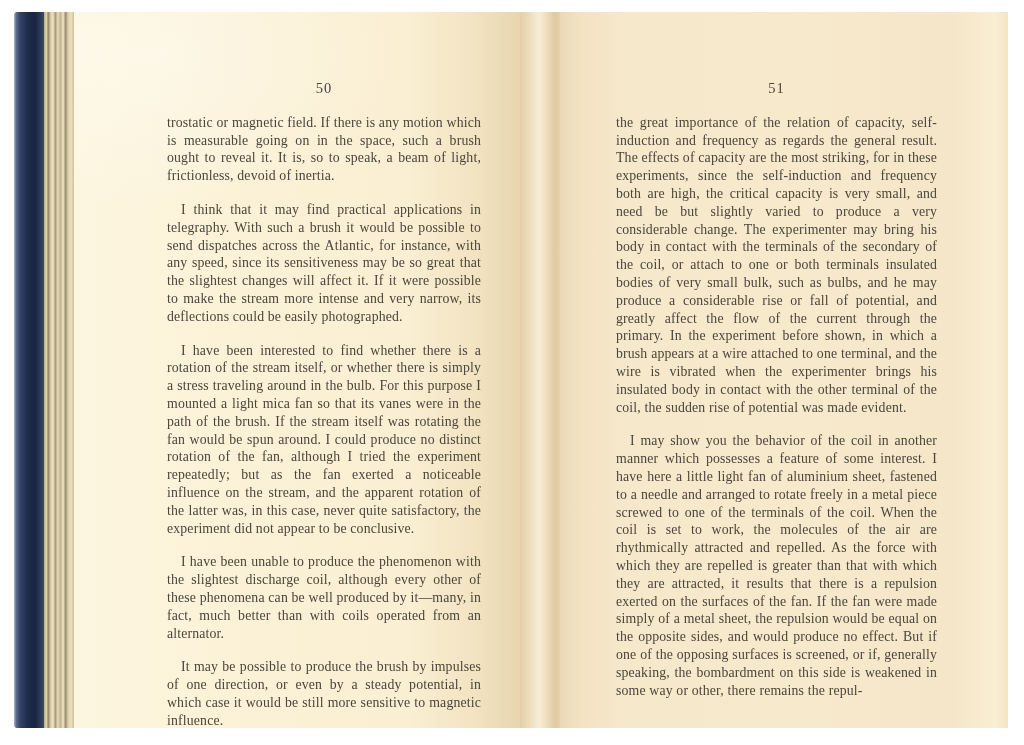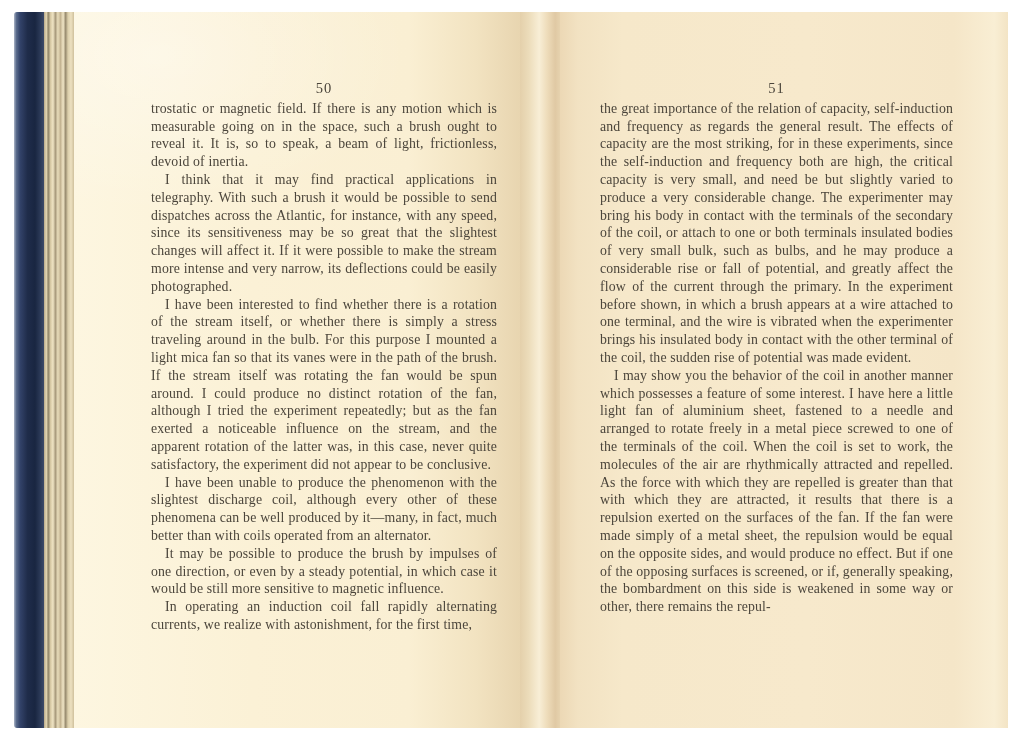--- a/index.html
+++ b/index.html
@@ -67,21 +67,21 @@
     text-align:justify;
     letter-spacing:0.15px;
   }
   .text-block.left{left:151px;width:346px;}
   .text-block.right{left:600px;width:353px;}
   .page-number{
     display:block;text-align:center;
     font-size:14.5px;letter-spacing:1px;
     margin-bottom:2px;
   }
-  .para{margin:0;}
+  .para{margin:16px;}
   .para.indent{text-indent:14px;}
 </style>
 </head>
 <body>
 
 <div class="scan">
   <div class="cover-strip"></div>
   <div class="page-edges"></div>
   <div class="left-page"></div>
   <div class="gutter"></div>

